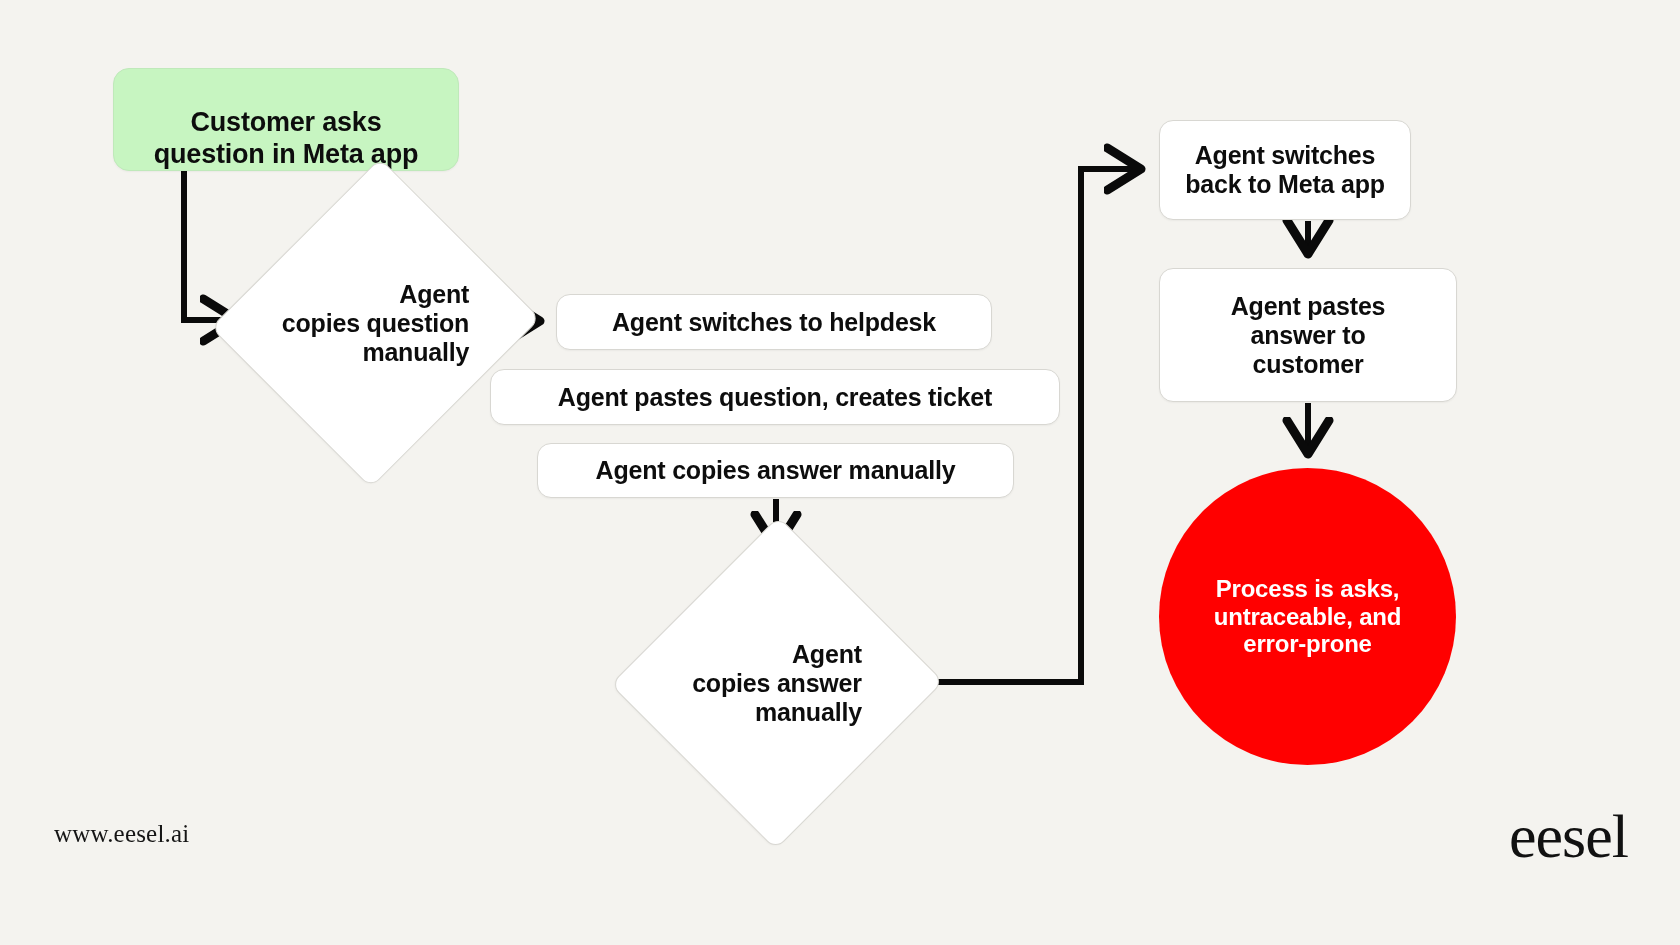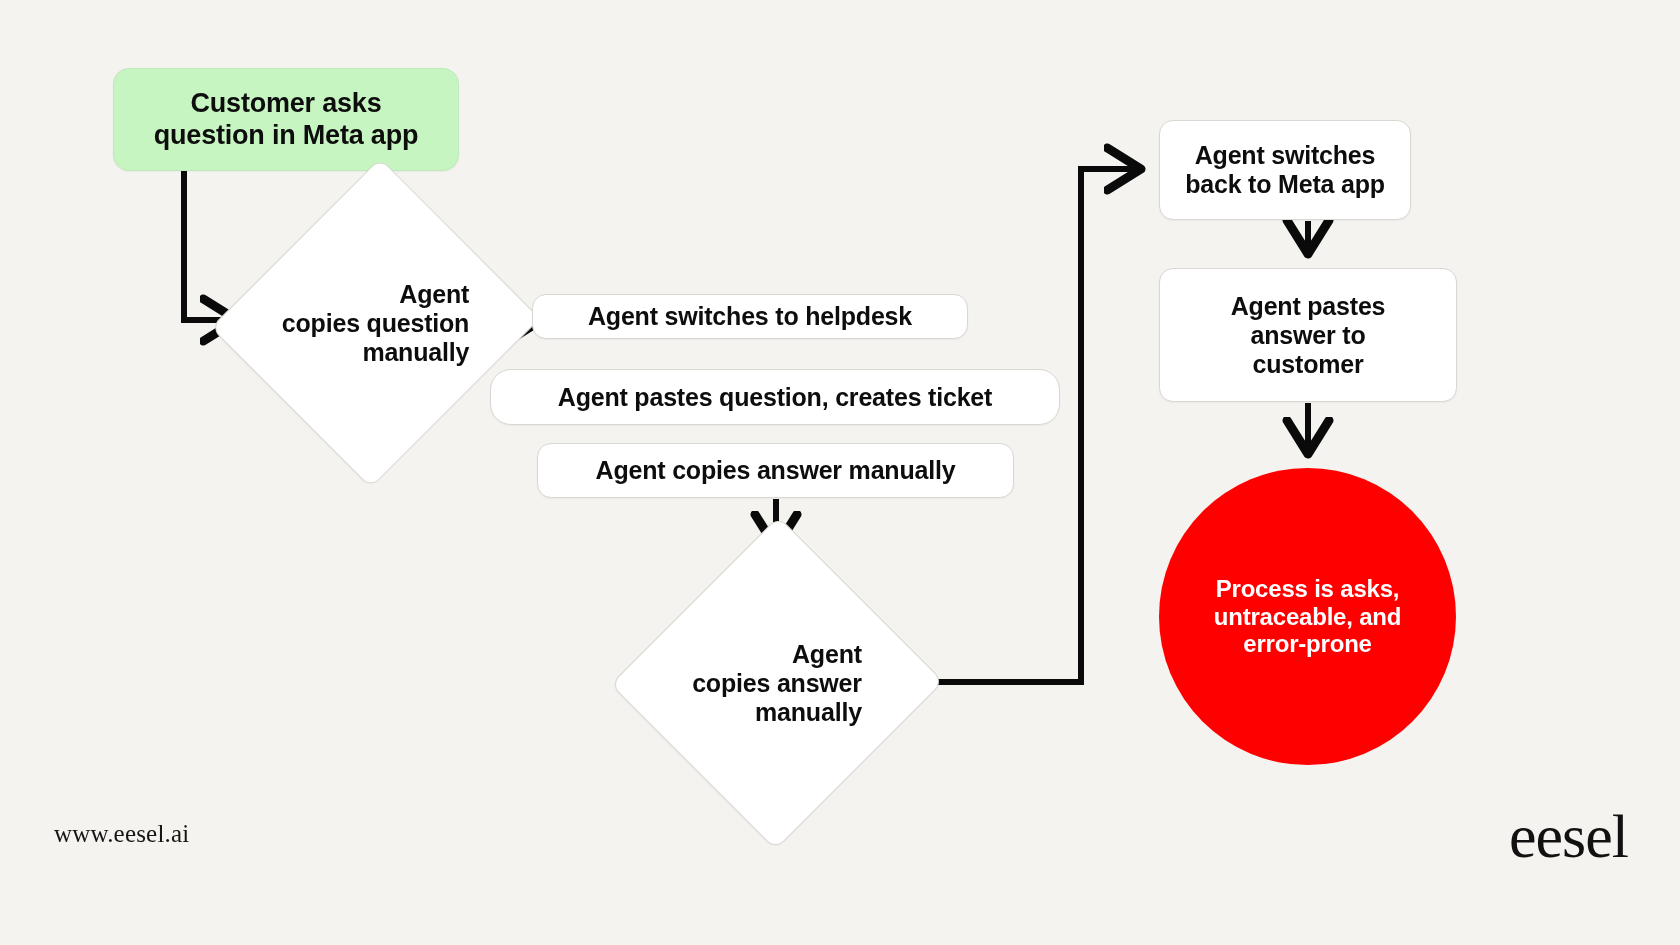--- a/index.html
+++ b/index.html
@@ -126,37 +126,37 @@
 
     <path d="M 776,499 L 776,542" fill="none" stroke="#0a0a0a" stroke-width="6" stroke-linecap="butt" marker-end="url(#arrowhead)"></path>
 
     <path d="M 896,682 L 1081,682 L 1081,169 L 1135,169" fill="none" stroke="#0a0a0a" stroke-width="6" stroke-linecap="butt" stroke-linejoin="miter" marker-end="url(#arrowhead)"></path>
 
     <path d="M 1308,221 L 1308,248" fill="none" stroke="#0a0a0a" stroke-width="6" stroke-linecap="butt" marker-end="url(#arrowhead)"></path>
 
     <path d="M 1308,403 L 1308,448" fill="none" stroke="#0a0a0a" stroke-width="6" stroke-linecap="butt" marker-end="url(#arrowhead)"></path>
   </svg>
 
-  <div class="node rrect start" style="left:113px; top:68px; width:346px; height:103px;">
+  <div class="node rrect start" style="left:113px; top:68px; width:346px; height:103px;align-items:flex-end;">
     <span class="node-label" style="font-size:27px;">Customer asks
 question in Meta app</span>
   </div>
 
   <div class="node diamond" style="left:262px; top:203px; width:227px; height:240px;">
     <span class="dia-shape"></span>
     <span class="node-label" style="font-size:25px;">Agent
 copies question
 manually</span>
   </div>
 
-  <div class="node rrect" style="left:532px; top:294px; width:436px; height:45px;">
+  <div class="node rrect" style="left:556px; top:294px; width:436px; height:56px;">
     <span class="node-label" style="font-size:25px;">Agent switches to helpdesk</span>
   </div>
 
-  <div class="node rrect" style="left:490px; top:369px; width:570px; height:56px;border-radius:21px;">
+  <div class="node rrect" style="left:490px; top:369px; width:570px; height:56px;">
     <span class="node-label" style="font-size:25px;">Agent pastes question, creates ticket</span>
   </div>
 
   <div class="node rrect" style="left:537px; top:443px; width:477px; height:55px;">
     <span class="node-label" style="font-size:25px;">Agent copies answer manually</span>
   </div>
 
   <div class="node diamond" style="left:660px; top:564px; width:234px; height:238px;">
     <span class="dia-shape"></span>
     <span class="node-label" style="font-size:25px;">Agent

